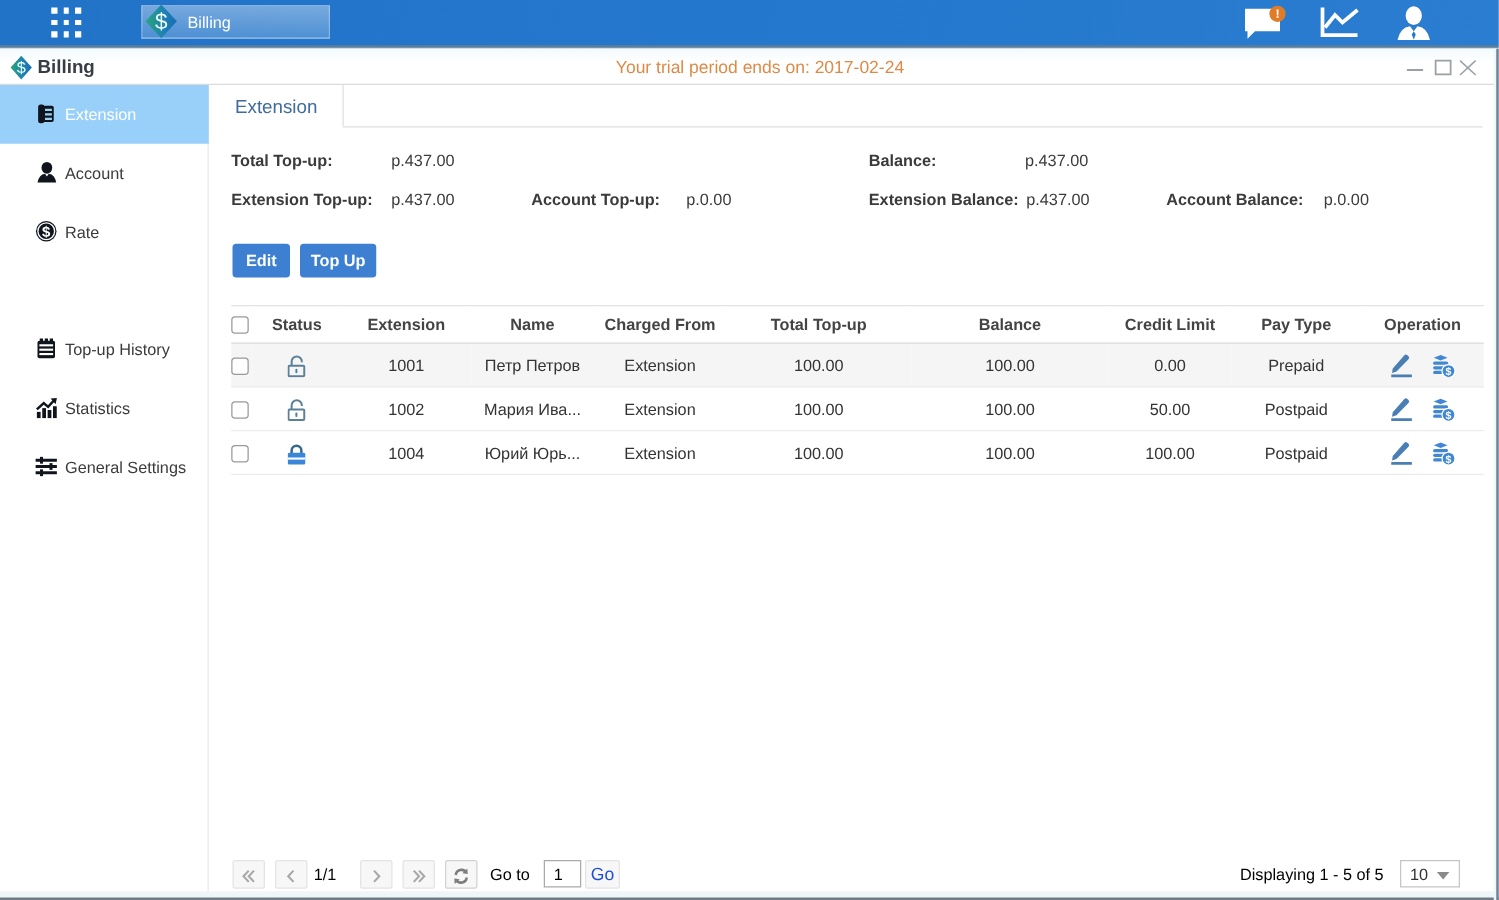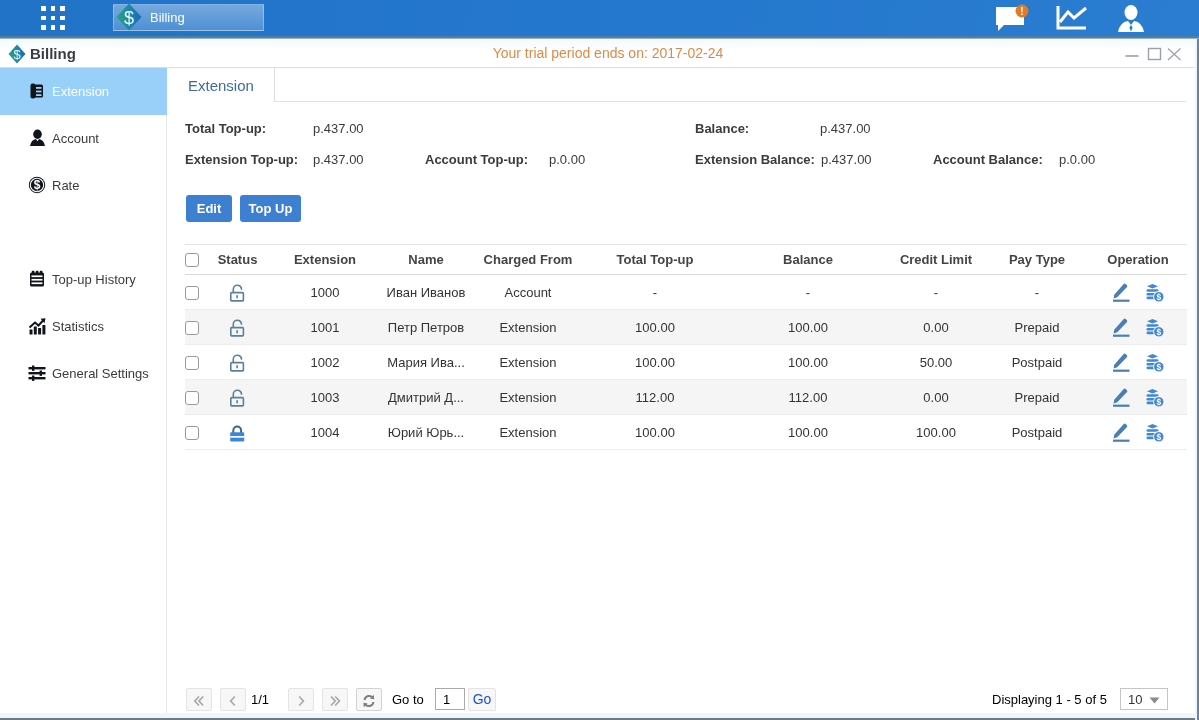--- a/index.html
+++ b/index.html
@@ -269,38 +269,20 @@
         <th>Status</th>
             <th>Extension</th>
             <th>Name</th>
             <th>Charged From</th>
         <th>Total Top-up</th>
             <th>Balance</th>
             <th>Credit Limit</th>
             <th>Pay Type</th>
             <th>Operation</th>
       </tr>
-      <tr>
-        <td style="text-align:left"><span class="cb"></span></td>
-        <td><svg width="15" height="19" viewBox="0 0 15 19" style="vertical-align:middle">
-                <use href="#lockopen"></use>
-              </svg></td>
-            <td>1000</td>
-            <td>Иван Иванов</td>
-            <td>Account</td>
-        <td>-</td>
-            <td>-</td>
-            <td>-</td>
-            <td>-</td>
-            <td><svg width="19" height="22" viewBox="0 0 19 22" style="vertical-align:middle;margin-right:14px">
-                <use href="#pencil"></use>
-              </svg><svg width="20" height="19" viewBox="0 0 20 19" style="vertical-align:middle">
-                <use href="#coins"></use>
-              </svg></td>
-      </tr>
       <tr class="alt">
         <td style="text-align:left"><span class="cb"></span></td>
         <td><svg width="15" height="19" viewBox="0 0 15 19" style="vertical-align:middle">
                 <use href="#lockopen"></use>
               </svg></td>
             <td>1001</td>
             <td>Петр Петров</td>
             <td>Extension</td>
         <td>100.00</td>
             <td>100.00</td>
@@ -317,38 +299,20 @@
         <td><svg width="15" height="19" viewBox="0 0 15 19" style="vertical-align:middle">
                 <use href="#lockopen"></use>
               </svg></td>
             <td>1002</td>
             <td>Мария Ива...</td>
             <td>Extension</td>
         <td>100.00</td>
             <td>100.00</td>
             <td>50.00</td>
             <td>Postpaid</td>
-            <td><svg width="19" height="22" viewBox="0 0 19 22" style="vertical-align:middle;margin-right:14px">
-                <use href="#pencil"></use>
-              </svg><svg width="20" height="19" viewBox="0 0 20 19" style="vertical-align:middle">
-                <use href="#coins"></use>
-              </svg></td>
-      </tr>
-      <tr class="alt">
-        <td style="text-align:left"><span class="cb"></span></td>
-        <td><svg width="15" height="19" viewBox="0 0 15 19" style="vertical-align:middle">
-                <use href="#lockopen"></use>
-              </svg></td>
-            <td>1003</td>
-            <td>Дмитрий Д...</td>
-            <td>Extension</td>
-        <td>112.00</td>
-            <td>112.00</td>
-            <td>0.00</td>
-            <td>Prepaid</td>
             <td><svg width="19" height="22" viewBox="0 0 19 22" style="vertical-align:middle;margin-right:14px">
                 <use href="#pencil"></use>
               </svg><svg width="20" height="19" viewBox="0 0 20 19" style="vertical-align:middle">
                 <use href="#coins"></use>
               </svg></td>
       </tr>
       <tr>
         <td style="text-align:left"><span class="cb"></span></td>
         <td><svg width="15" height="19" viewBox="0 0 15 19" style="vertical-align:middle">
                 <use href="#lockclosed"></use>

